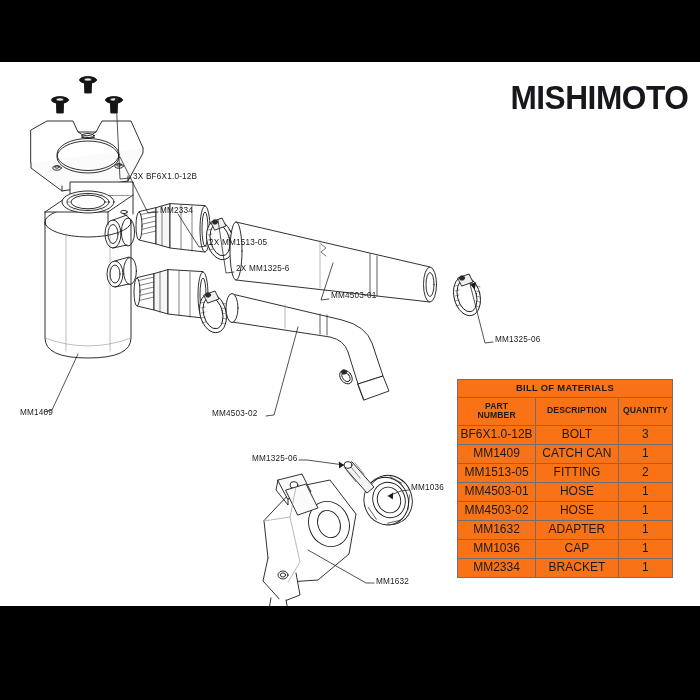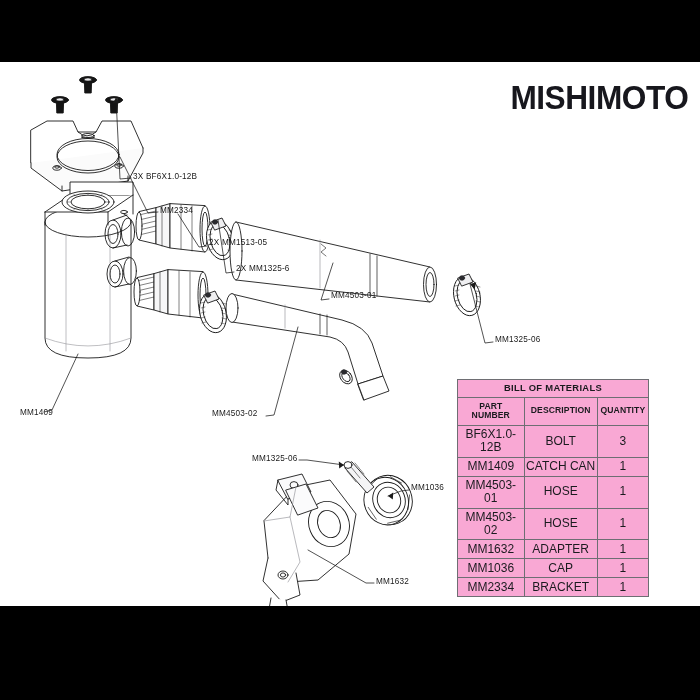--- a/index.html
+++ b/index.html
@@ -19,22 +19,22 @@
          white-space:nowrap;}
 
   
   .lbl{position:absolute;font-size:8.2px;color:#1a1a1a;white-space:nowrap;
        letter-spacing:.2px;}
 
   
   #art{position:absolute;left:0;top:0;width:700px;height:544px;}
 
   
-  #bom{position:absolute;left:457px;top:317px;width:192px;border-collapse:collapse;
-       background:#f9a8d4;}
+  #bom{position:absolute;left:457px;top:317px;width:216px;border-collapse:collapse;
+       background:#f97316;}
   #bom td,#bom th{border:1px solid #6e6e73;text-align:center;color:#1b1b1f;
                   font-size:12px;padding:2px 1px;line-height:1.12;}
   #bom th.title{font-size:9.4px;font-weight:bold;letter-spacing:.3px;padding:3px 0;}
   #bom th.col{font-size:8.6px;font-weight:bold;letter-spacing:.1px;padding:4px 1px;}
   #bom td.pn{width:78px;}
   #bom td.ds{width:82px;}
   #bom td.qt{width:52px;}
   #bom tr.body td{height:14px;}
 </style>
 </head>
@@ -345,20 +345,25 @@
           <td class="pn">BF6X1.0-12B</td>
           <td class="ds">BOLT</td>
           <td class="qt">3</td>
         </tr>
         <tr class="body">
           <td class="pn">MM1409</td>
           <td class="ds">CATCH CAN</td>
           <td class="qt">1</td>
         </tr>
         <tr class="body">
+          <td class="pn">MM1513-05</td>
+          <td class="ds">FITTING</td>
+          <td class="qt">2</td>
+        </tr>
+        <tr class="body">
           <td class="pn">MM4503-01</td>
           <td class="ds">HOSE</td>
           <td class="qt">1</td>
         </tr>
         <tr class="body">
           <td class="pn">MM4503-02</td>
           <td class="ds">HOSE</td>
           <td class="qt">1</td>
         </tr>
         <tr class="body">

